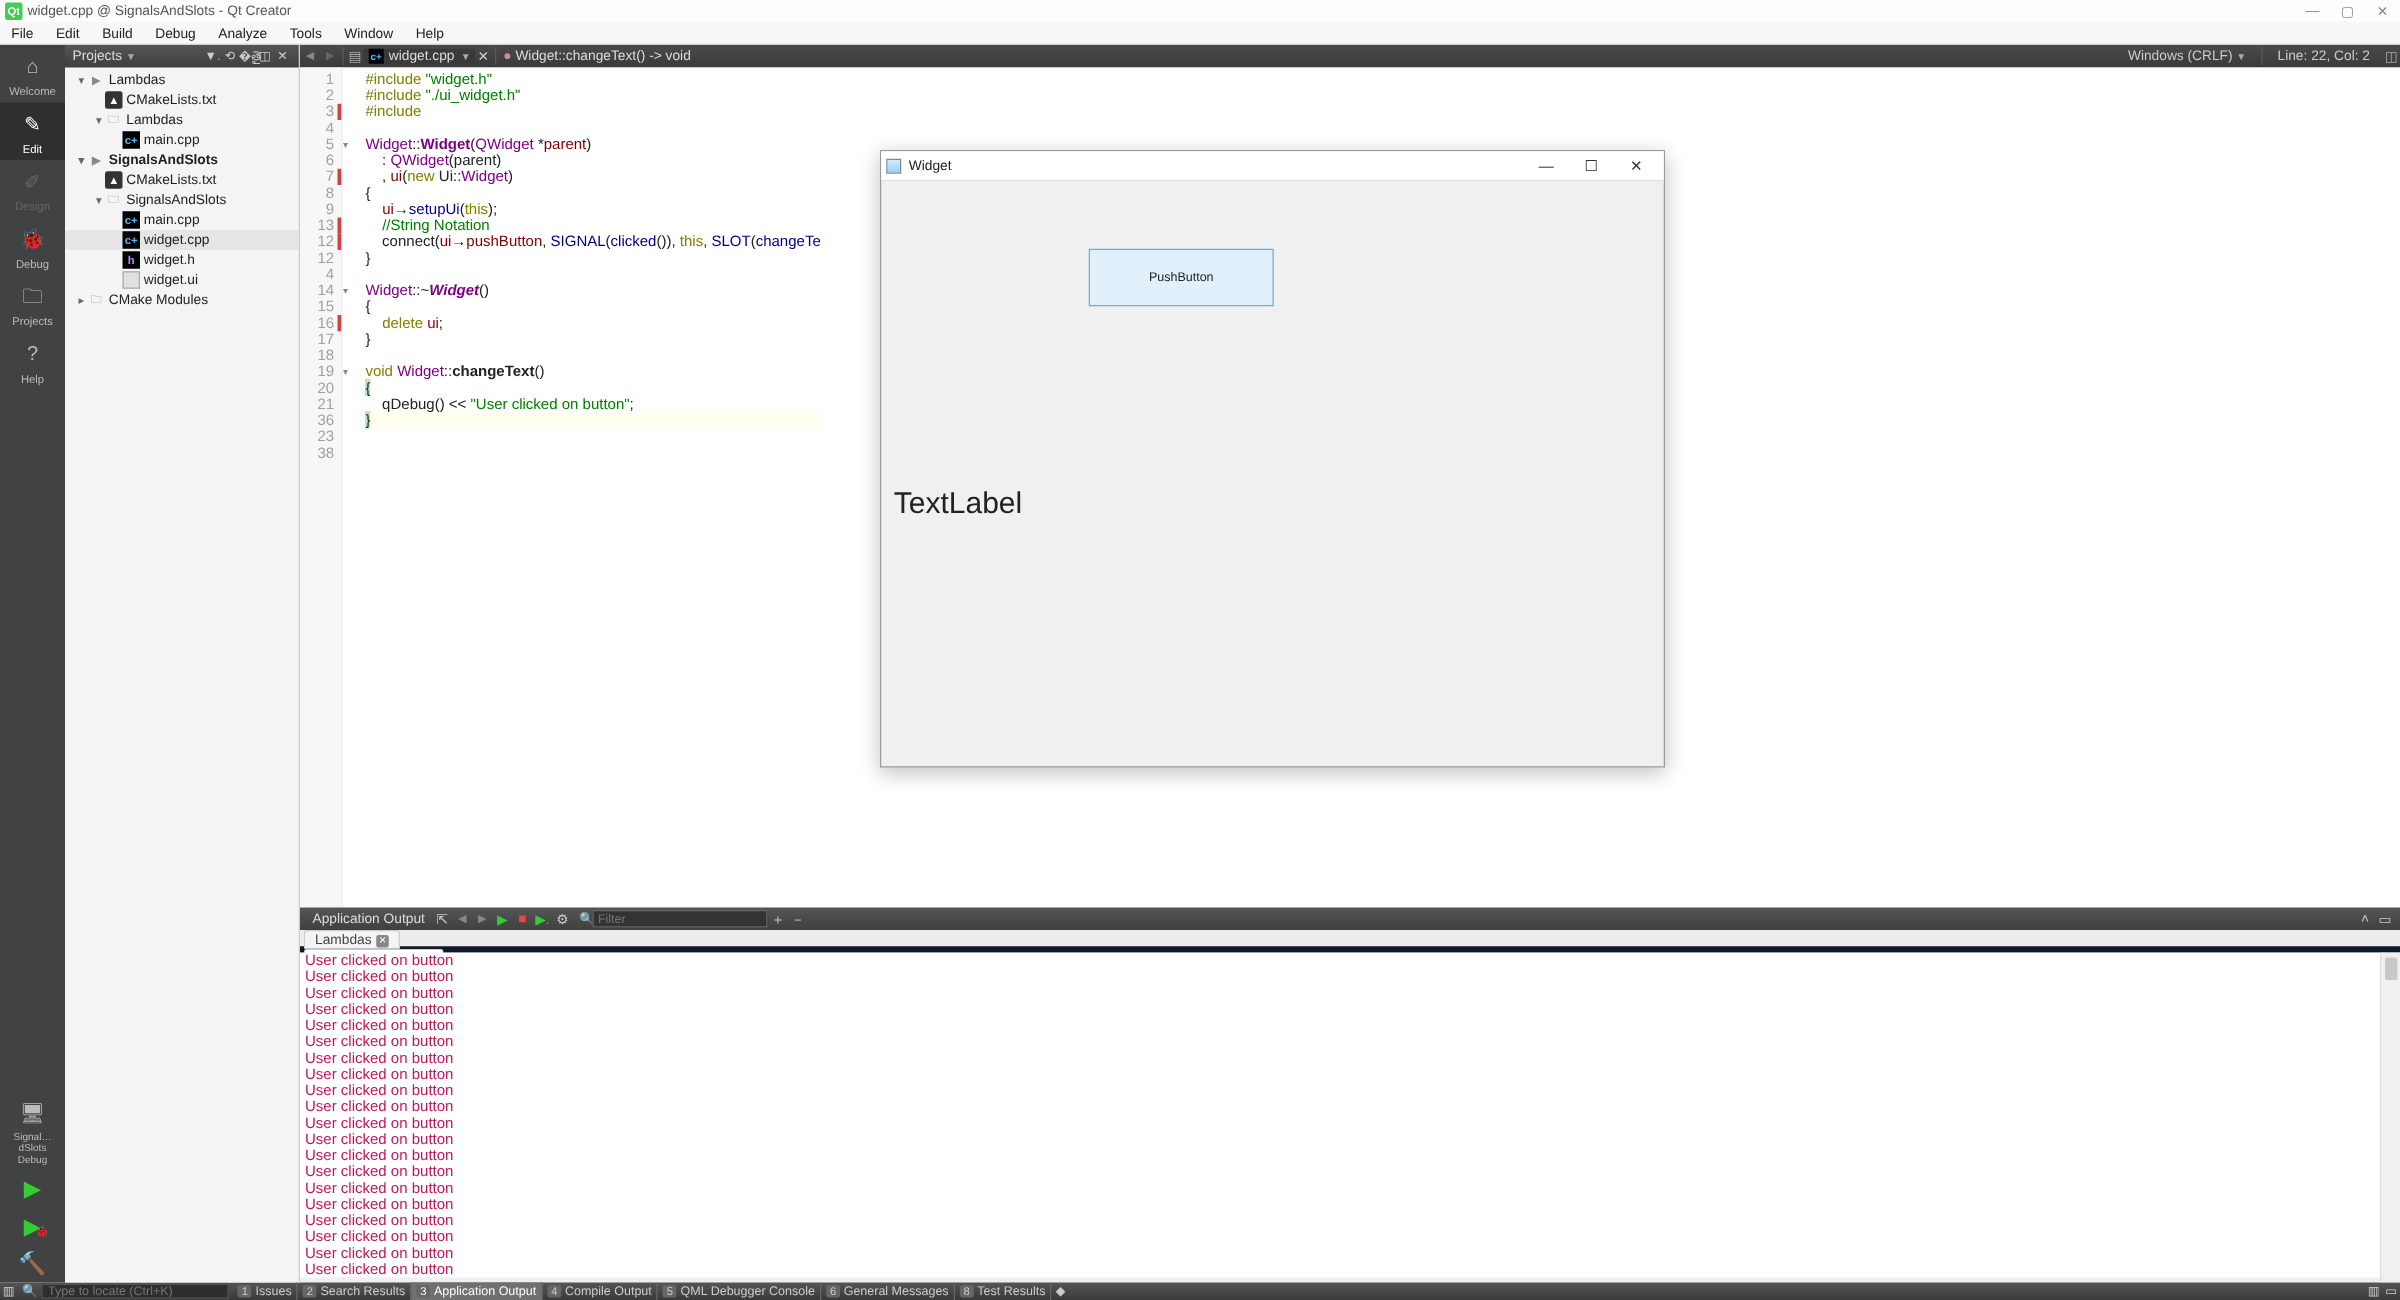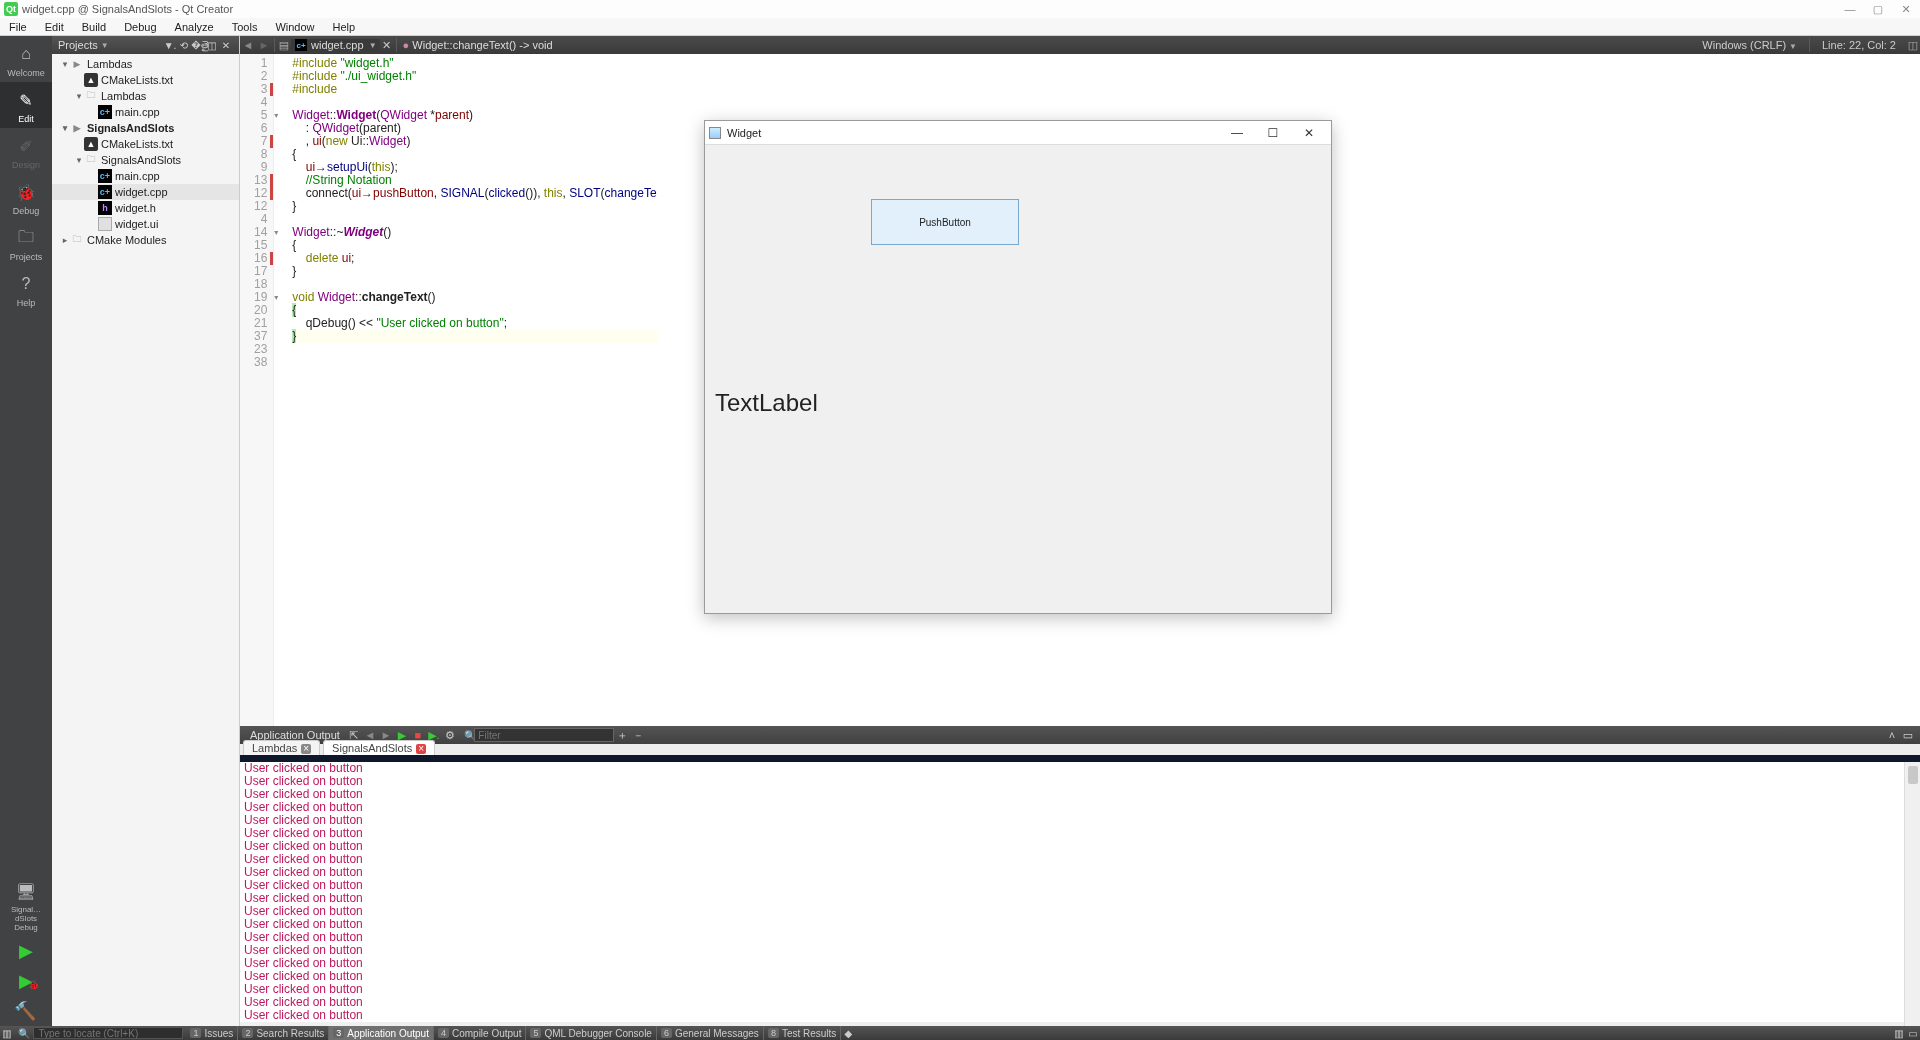--- a/index.html
+++ b/index.html
@@ -78,21 +78,21 @@
 
 .outhead { height: 18px; background: linear-gradient(#555,#404040); display:flex;align-items:center;font-size:11px;color:#ddd;padding:0 4px; }
 .outhead .title { padding: 0 6px; }
 .outhead .tool { width:16px;text-align:center;color:#ccc;font-size:11px; }
 .outhead .sq-stop { color:#e44; }
 .outhead .tri-run { color:#3c3; }
 .outhead input { height: 14px; background:#333;border:1px solid #666;color:#ccc;font-size:10px;padding:0 3px;width:140px; }
 .outhead .search-ico { color:#aaa;font-size:10px;margin-left:6px;margin-right:-2px; }
 .outhead .grow { flex:1; }
 
-.outtabs { height: 18px; background: #ededed; display:flex;align-items:flex-end;font-size:11px;border-bottom:7px solid #0f172a; }
+.outtabs { height: 18px; background: #ededed; display:flex;align-items:flex-start;font-size:11px;border-bottom:5px solid #0f172a;flex-direction:column; }
 .outtabs .tab { padding: 1px 8px; border:1px solid #ccc;border-bottom:none;background:#f4f4f4;margin-left:3px;border-radius:3px 3px 0 0;color:#444;position:relative; }
 .outtabs .tab .x { font-size:10px;color:#fff;background:#888;border-radius:2px;padding:0 2px;margin-left:4px;display:inline-block;line-height:10px; }
 .outtabs .tab.active { background:#fff; }
 .outtabs .tab.active .x { background:#d44; }
 
 .output { flex: 0 0 auto; background:#fff; font-family: Consolas, monospace; font-size:12px; line-height:13px; padding:0 4px; color:#be185d; overflow:hidden; }
 .output-wrap { display:flex;flex-direction:column;height:300px; }
 .output-scroll { flex:1;overflow:hidden;position:relative; }
 .output-scroll .sbar { position:absolute;right:0;top:0;width:16px;height:100%;background:#f0f0f0;border-left:1px solid #ddd; }
 .output-scroll .sbar .thumb { position:absolute;right:2px;width:10px;background:#c8c8c8;border-radius:2px; }
@@ -277,21 +277,21 @@
           <div class="ln">12</div>
           <div class="ln">4</div>
           <div class="ln fold">14</div>
           <div class="ln">15</div>
           <div class="ln mod">16</div>
           <div class="ln">17</div>
           <div class="ln">18</div>
           <div class="ln fold">19</div>
           <div class="ln">20</div>
           <div class="ln">21</div>
-          <div class="ln">37</div>
+          <div class="ln">36</div>
           <div class="ln">23</div>
           <div class="ln">38</div>
         </div>
       <div class="code" id="code"><div><span class="c-olive">#include </span><span class="c-green">"widget.h"</span></div><div><span class="c-olive">#include </span><span class="c-green">"./ui_widget.h"</span></div><div><span class="c-olive">#include </span><span class="c-green"><qdebug></qdebug></span></div><div>&nbsp;</div><div><span class="c-purple">Widget</span>::<b><span class="c-purple">Widget</span></b>(<span class="c-purple">QWidget</span> *<span class="c-darkred">parent</span>)</div><div>    : <span class="c-purple">QWidget</span>(parent)</div><div>    , <span class="c-maroon">ui</span>(<span class="c-olive">new</span> Ui::<span class="c-purple">Widget</span>)</div><div>{</div><div>    <span class="c-maroon">ui</span>→<span class="c-navy">setupUi</span>(<span class="c-olive">this</span>);</div><div>    <span class="c-green">//String Notation</span></div><div>    connect(<span class="c-maroon">ui</span>→<span class="c-maroon">pushButton</span>, <span class="c-navy">SIGNAL</span>(<span class="c-navy">clicked</span>()), <span class="c-olive">this</span>, <span class="c-navy">SLOT</span>(<span class="c-navy">changeTe</span></div><div>}</div><div>&nbsp;</div><div><span class="c-purple">Widget</span>::~<span class="c-purple c-italic"><b>Widget</b></span>()</div><div>{</div><div>    <span class="c-olive">delete</span> <span class="c-maroon">ui</span>;</div><div>}</div><div>&nbsp;</div><div><span class="c-olive">void</span> <span class="c-purple">Widget</span>::<b>changeText</b>()</div><div><span class="hl-brace">{</span></div><div>    qDebug() &lt;&lt; <span class="c-green">"User clicked on button"</span>;</div><div class="cursor-line"><span class="hl-brace">}</span></div><div>&nbsp;</div><div>&nbsp;</div></div>
     </div>
 
     <div class="output-wrap">
       <div class="outhead">
         <span class="title">Application Output</span>
         <span class="tool">⇱</span>

